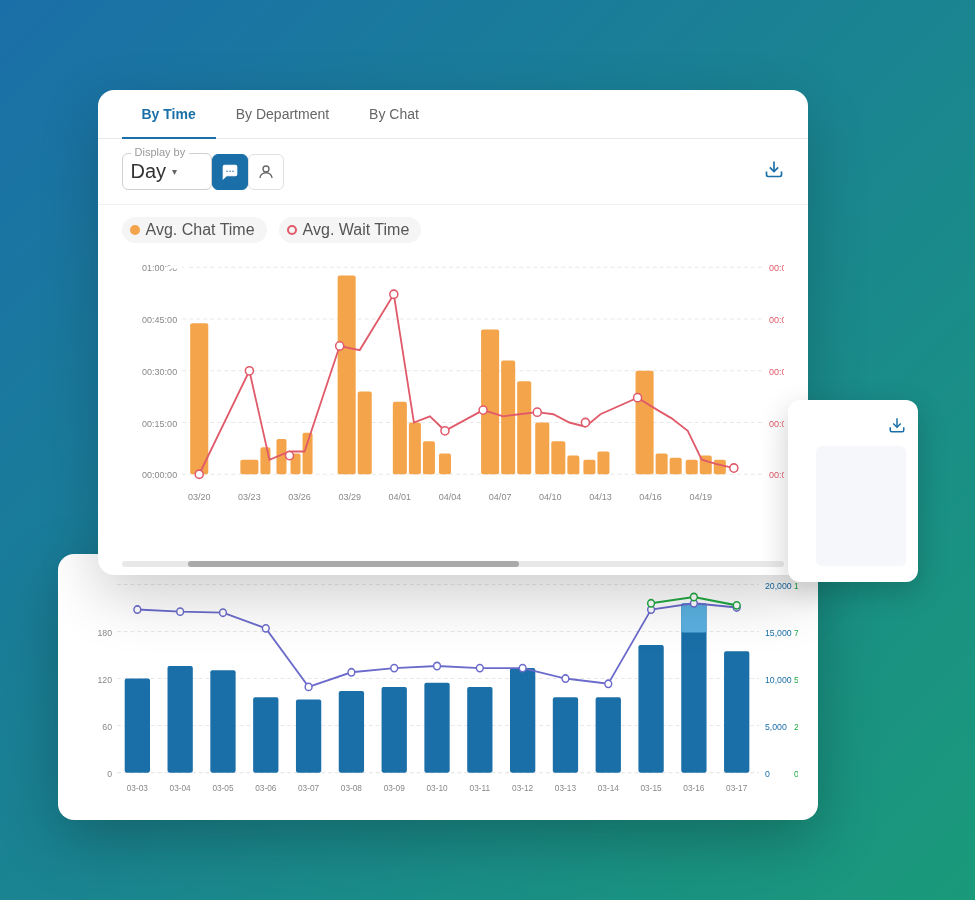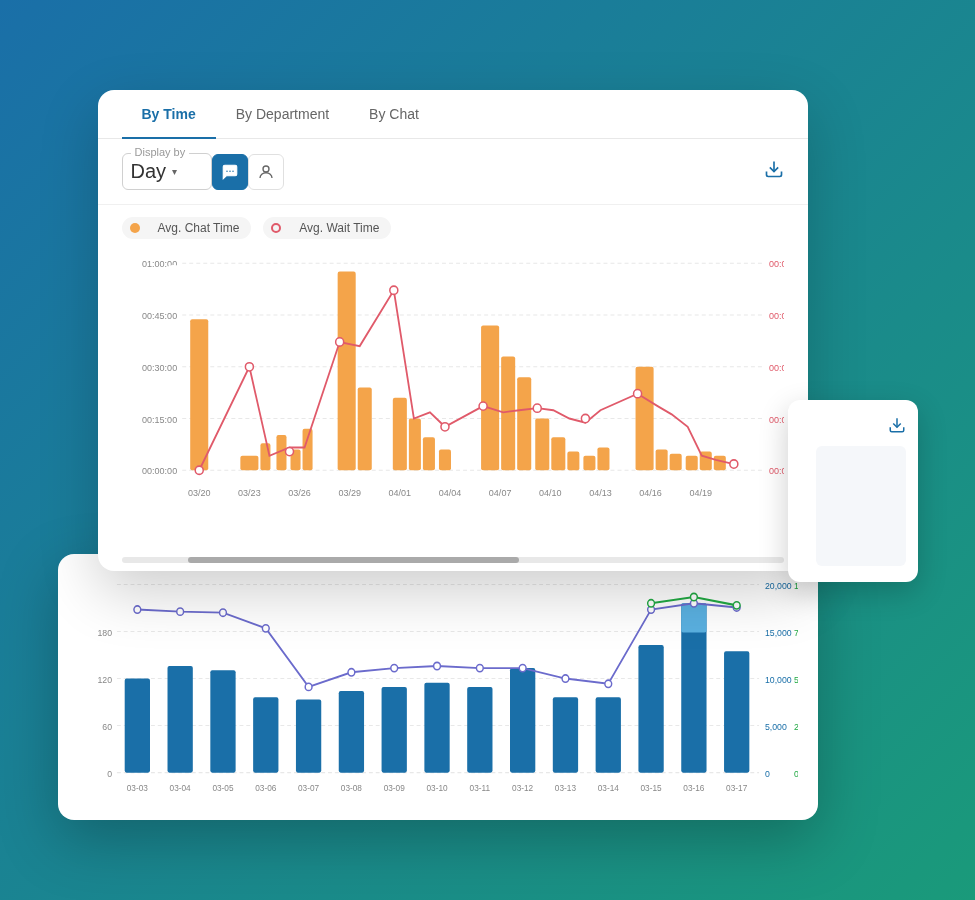--- a/index.html
+++ b/index.html
@@ -150,22 +150,22 @@
 
     
     .legend {
       display: flex;
       gap: 12px;
       padding: 12px 24px 4px;
     }
     .legend-item {
       display: flex;
       align-items: center;
-      gap: 18px;
-      font-size: 12px;
+      gap: 6px;
+      font-size: 16px;
       color: #555;
       background: #f5f5f5;
       border-radius: 20px;
       padding: 4px 12px 4px 8px;
     }
     .legend-dot {
       width: 10px;
       height: 10px;
       border-radius: 50%;
     }

